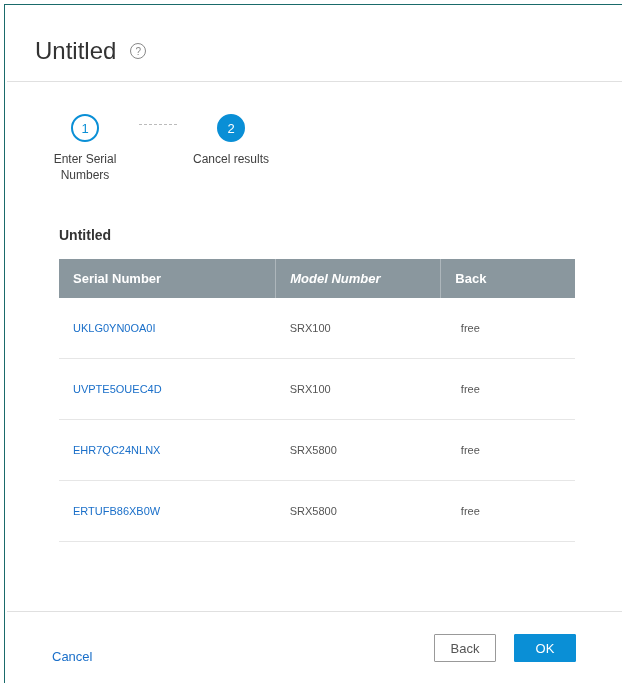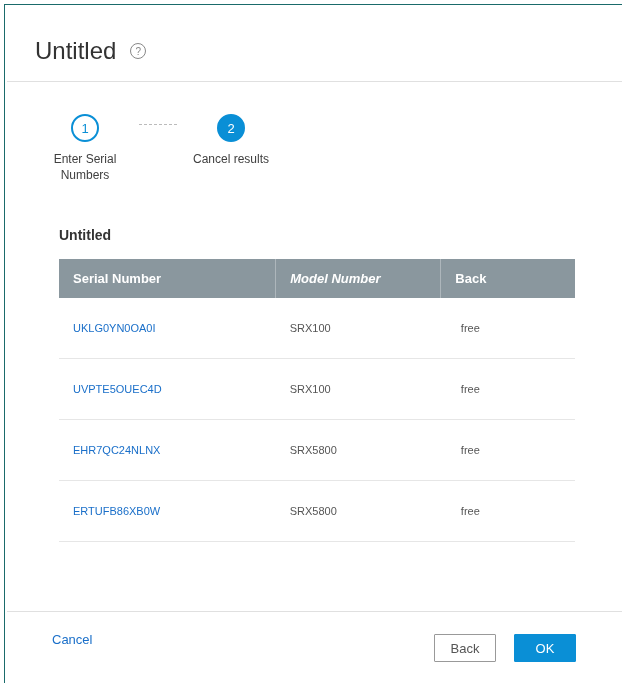--- a/index.html
+++ b/index.html
@@ -127,21 +127,21 @@
     }
     .th-serial { width: 42%; }
     .th-model { width: 32%; font-style: italic; }
     .th-tier { width: 26%; padding-left: 20px; }
     .table td:nth-child(3) { padding-left: 20px; }
 
     .footer {
       border-top: 1px solid #e0e0e0;
       padding: 18px 43px;
       display: flex;
-      align-items: flex-start;
+      align-items: flex-end;
       justify-content: space-between;
     }
     .footer-right {
       display: flex;
       gap: 14px;
     }
     .link-cancel {
       color: #1a6fc9;
       font-size: 13px;
       cursor: pointer;

